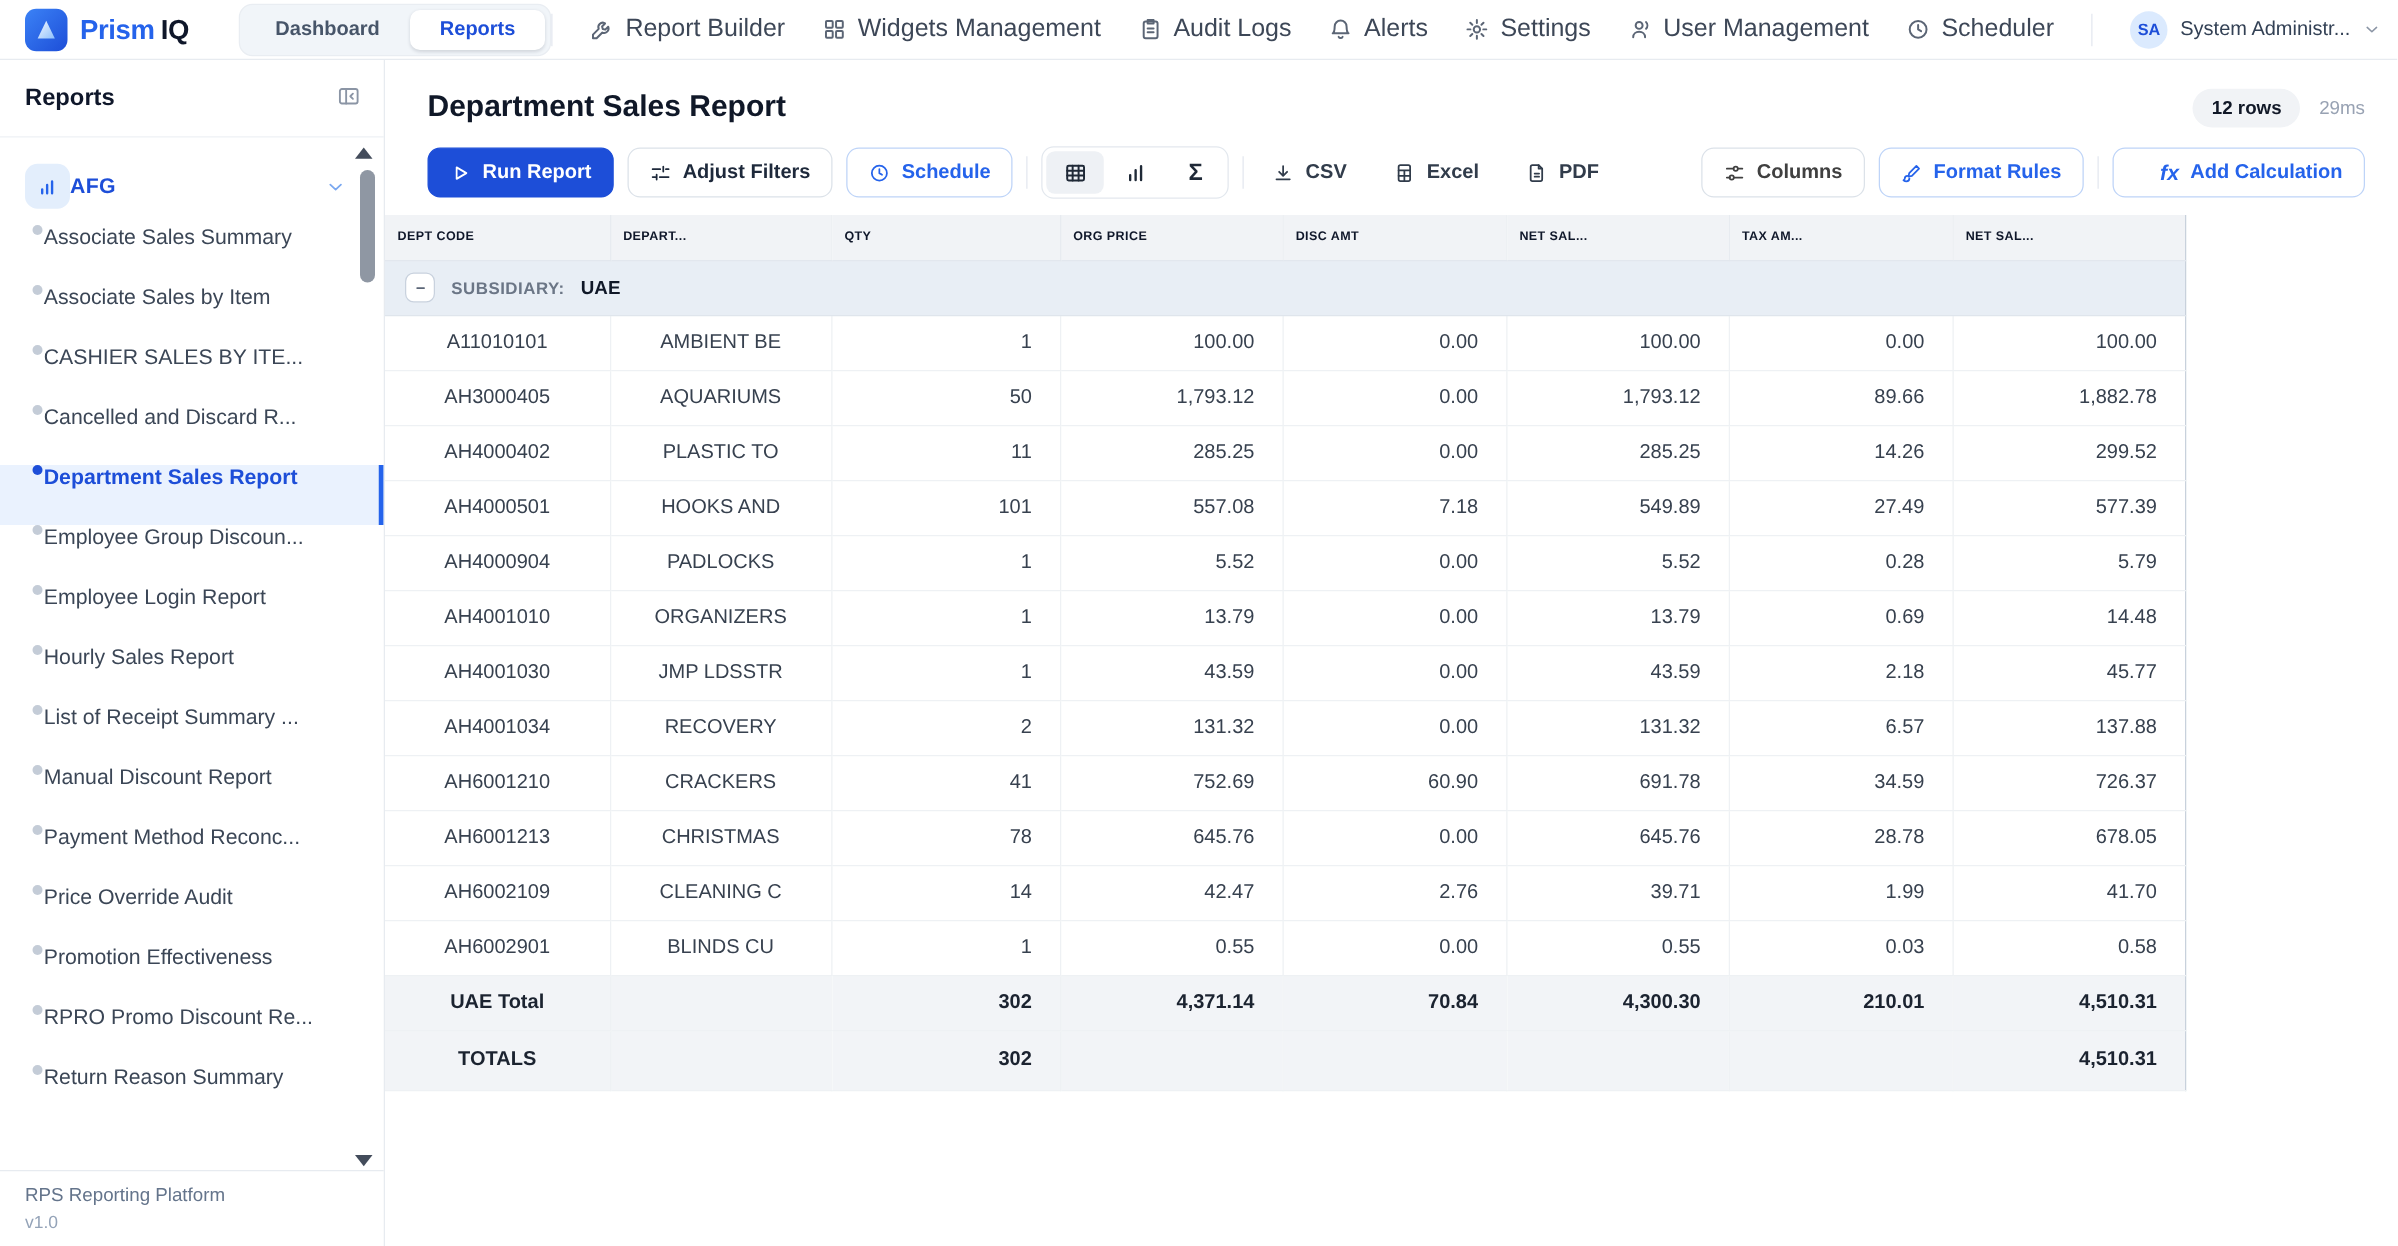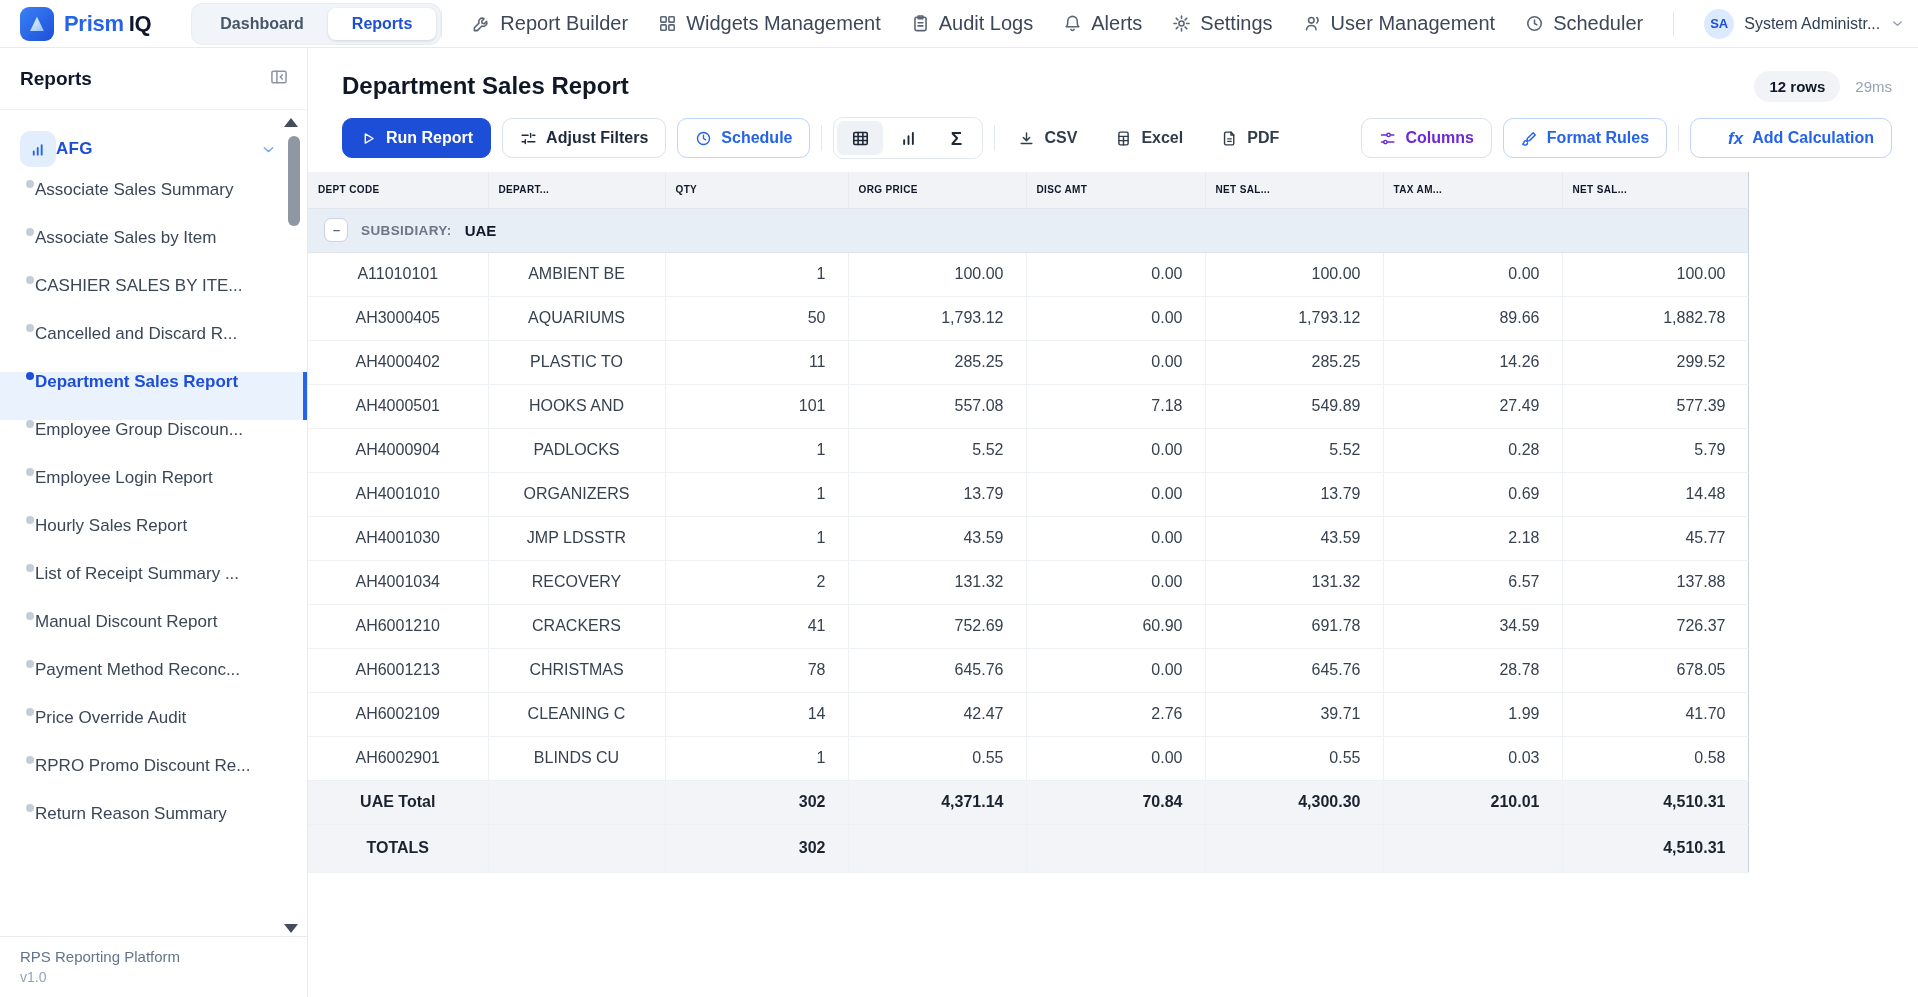--- a/index.html
+++ b/index.html
@@ -64,21 +64,21 @@
   .meta { margin-left:auto; display:flex; align-items:center; gap:15px; }
   .rows-badge { background:#f1f3f6; border-radius:999px; padding:7px 15px; font-size:15px; font-weight:bold; color:#111827; }
   .elapsed { font-size:15px; color:#98a2b3; }
 
   .toolbar { display:flex; align-items:center; gap:11px; height:58px; flex:none; padding:2px 26px 12px 34px; }
   .btn { display:inline-flex; align-items:center; gap:9px; height:40px; padding:0 17px; border-radius:10px; font-size:16px; font-weight:600; border:1px solid transparent; background:#fff; white-space:nowrap; }
   .btn .ic svg { width:17px; height:17px; }
   .btn-primary { background:#1d4ed8; border-color:#1d4ed8; color:#fff; }
   .btn-outline { border-color:#dce2e9; color:#1e293b; }
   .btn-blue { border-color:#bed4f8; color:#2563eb; }
-  .btn-gray { border-color:#dce2e9; color:#6d28d9; }
+  .btn-gray { border-color:#dce2e9; color:#404040; }
   .btn-ghost { border:none; color:#313c4b; padding:0 12px; font-weight:600; }
   .segment { display:flex; align-items:center; border:1px solid #e3e8ee; border-radius:10px; padding:3px; gap:2px; background:#fff; }
   .seg { width:46px; height:34px; display:flex; align-items:center; justify-content:center; border:none; background:transparent; border-radius:7px; color:#1f2937; }
   .seg.active { background:#eef1f5; }
   .seg svg { width:19px; height:19px; }
   .glyph-sigma { font-size:19px; font-weight:bold; line-height:1; }
   .fx { font-style:italic; font-weight:bold; font-size:17px; line-height:1;margin-left:20px; }
   .spacer { flex:1; }
 
   
@@ -277,20 +277,24 @@
           <button class="side-item">
             <span class="bullet"></span>
             <span>Payment Method Reconc...</span>
           </button>
           <button class="side-item">
             <span class="bullet"></span>
             <span>Price Override Audit</span>
           </button>
           <button class="side-item">
             <span class="bullet"></span>
+            <span>Promotion Effectiveness</span>
+          </button>
+          <button class="side-item">
+            <span class="bullet"></span>
             <span>RPRO Promo Discount Re...</span>
           </button>
           <button class="side-item">
             <span class="bullet"></span>
             <span>Return Reason Summary</span>
           </button>
         </div>
     </div>
     <span class="scroll-up"></span>
     <span class="scroll-thumb"></span>

